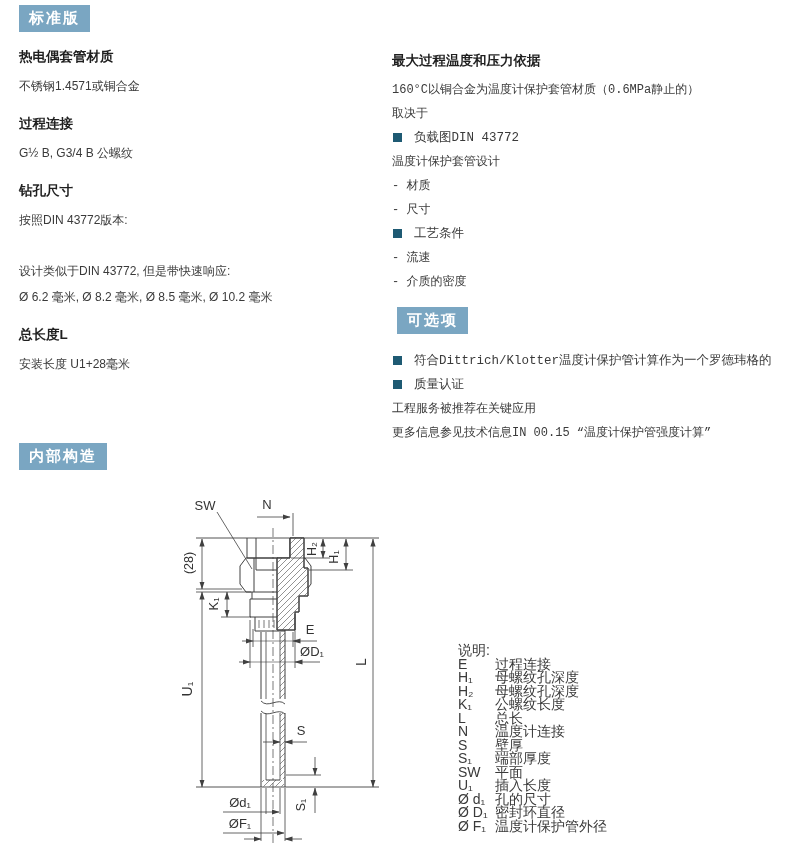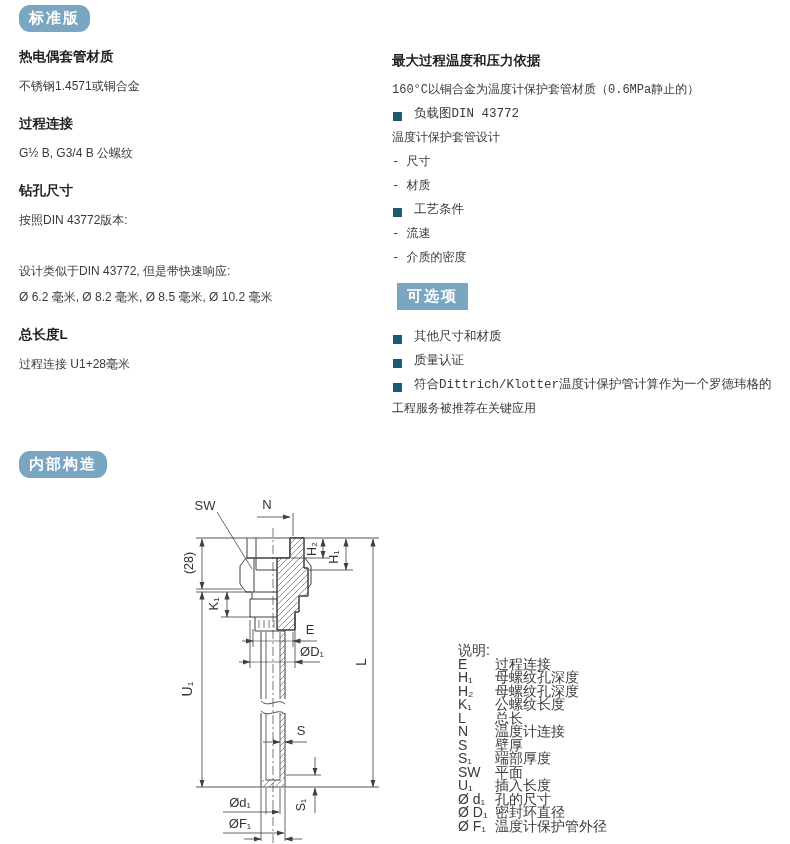--- a/index.html
+++ b/index.html
@@ -5,33 +5,33 @@
   html,body{margin:0;padding:0;}
   body{
     width:790px;height:844px;background:#fff;position:relative;overflow:hidden;
     font-family:"Liberation Sans","DejaVu Sans",sans-serif;
     color:var(--text,#3a3a3a);
   }
   .badge{
     background:var(--badge-bg,#7aa6c2);color:#fff;font-weight:bold;
     font-size:15px;padding:4px 10px;letter-spacing:2px;display:inline-block;
   }
-  .badge-abs{position:absolute;border-radius:11px;}
+  .badge-abs{position:absolute;}
   #badge-standard{left:19px;top:5px;}
-  #badge-internal{left:19px;top:443px;margin-top:8px;}
+  #badge-internal{left:19px;top:443px;}
   .badge-inline{margin:8px 16px 20px 5px;}
   .col-left{position:absolute;left:19px;top:48px;width:358px;}
   .col-right{position:absolute;left:392px;top:48px;width:392px;font-family:Liberation Mono, monospace;}
   h3{font-size:13.5px;margin:4px 0 13px;color:#1f1f1f;font-weight:bold;}
   .col-left h3{margin-top:22px;}
   .col-left h3.first{margin-top:0;}
   p{font-size:12px;line-height:14px;margin:0 0 12px;}
   .col-right p{margin:0 0 10px;}
   .gap{margin-top:37px;}
-  .bullet-row{display:flex;align-items:flex-end;margin:0 0 10px;font-size:12.5px;line-height:14px;}
+  .bullet-row{display:flex;align-items:flex-start;margin:0 0 10px;font-size:12.5px;line-height:14px;}
   .bullet{width:9px;height:9px;background:var(--bullet,#1e5a73);margin:2px 12px 0 1px;flex:none;}
   .indent{margin-left:22px;}
   .footnote{margin-top:3px;}
   .legend{position:absolute;left:458px;top:644px;font-size:14px;line-height:13.5px;color:#3a3a3a;}
   .legend .sym{display:inline-block;width:37px;}
   .diagram{position:absolute;left:160px;top:480px;}
   .diagram text{fill:#333;stroke:none;font-family:"Liberation Sans","DejaVu Sans",sans-serif;}
 </style>
 </head>
 <body>
@@ -41,55 +41,53 @@
 <div class="col-left">
   <h3 class="first">热电偶套管材质</h3>
   <p>不锈钢1.4571或铜合金</p>
   <h3>过程连接</h3>
   <p>G½ B, G3/4 B 公螺纹</p>
   <h3>钻孔尺寸</h3>
   <p>按照DIN 43772版本:</p>
   <p class="gap">设计类似于DIN 43772, 但是带快速响应:</p>
   <p>Ø 6.2 毫米, Ø 8.2 毫米, Ø 8.5 毫米, Ø 10.2 毫米</p>
   <h3>总长度L</h3>
-  <p>过程连接 U1+28毫米</p>
+  <p>安装长度 U1+28毫米</p>
 </div>
 
 <div class="col-right">
   <h3>最大过程温度和压力依据</h3>
   <p>160°C以铜合金为温度计保护套管材质（0.6MPa静止的）</p>
+  <p>取决于</p>
   <div class="bullet-row">
     <span class="bullet"></span>
     <span>负载图DIN 43772</span>
   </div>
   <p class="indent">温度计保护套管设计</p>
+  <p class="indent">- 材质</p>
   <p class="indent">- 尺寸</p>
-  <p class="indent">- 材质</p>
   <div class="bullet-row">
     <span class="bullet"></span>
     <span>工艺条件</span>
   </div>
   <p class="indent">- 流速</p>
   <p class="indent">- 介质的密度</p>
 
   <div class="badge badge-inline">可选项</div>
 
   <div class="bullet-row">
     <span class="bullet"></span>
-    <span>其他尺寸和材质</span>
+    <span>符合Dittrich/Klotter温度计保护管计算作为一个罗德玮格的</span>
   </div>
   <div class="bullet-row">
     <span class="bullet"></span>
     <span>质量认证</span>
   </div>
-  <div class="bullet-row">
-    <span class="bullet"></span>
-    <span>符合Dittrich/Klotter温度计保护管计算作为一个罗德玮格的</span>
-  </div>
   <p class="indent">工程服务被推荐在关键应用</p>
+  <p class="footnote">更多信息参见技术信息IN 00.15 “温度计保护管强度计算”</p>
 </div>
 
 <div id="badge-internal" class="badge badge-abs">内部构造</div>
 
 <svg class="diagram" width="310" height="364" viewBox="160 480 310 364">
   <defs>
     <pattern id="hatch" width="6" height="6" patternUnits="userSpaceOnUse">
       <path d="M0,6 L6,0 M-1,1 L1,-1 M5,7 L7,5" stroke="#4a4a4a" stroke-width="0.6" fill="none"></path>
     </pattern>
     <marker id="ae" markerWidth="8" markerHeight="6" refX="7.5" refY="3" orient="auto" markerUnits="userSpaceOnUse">

